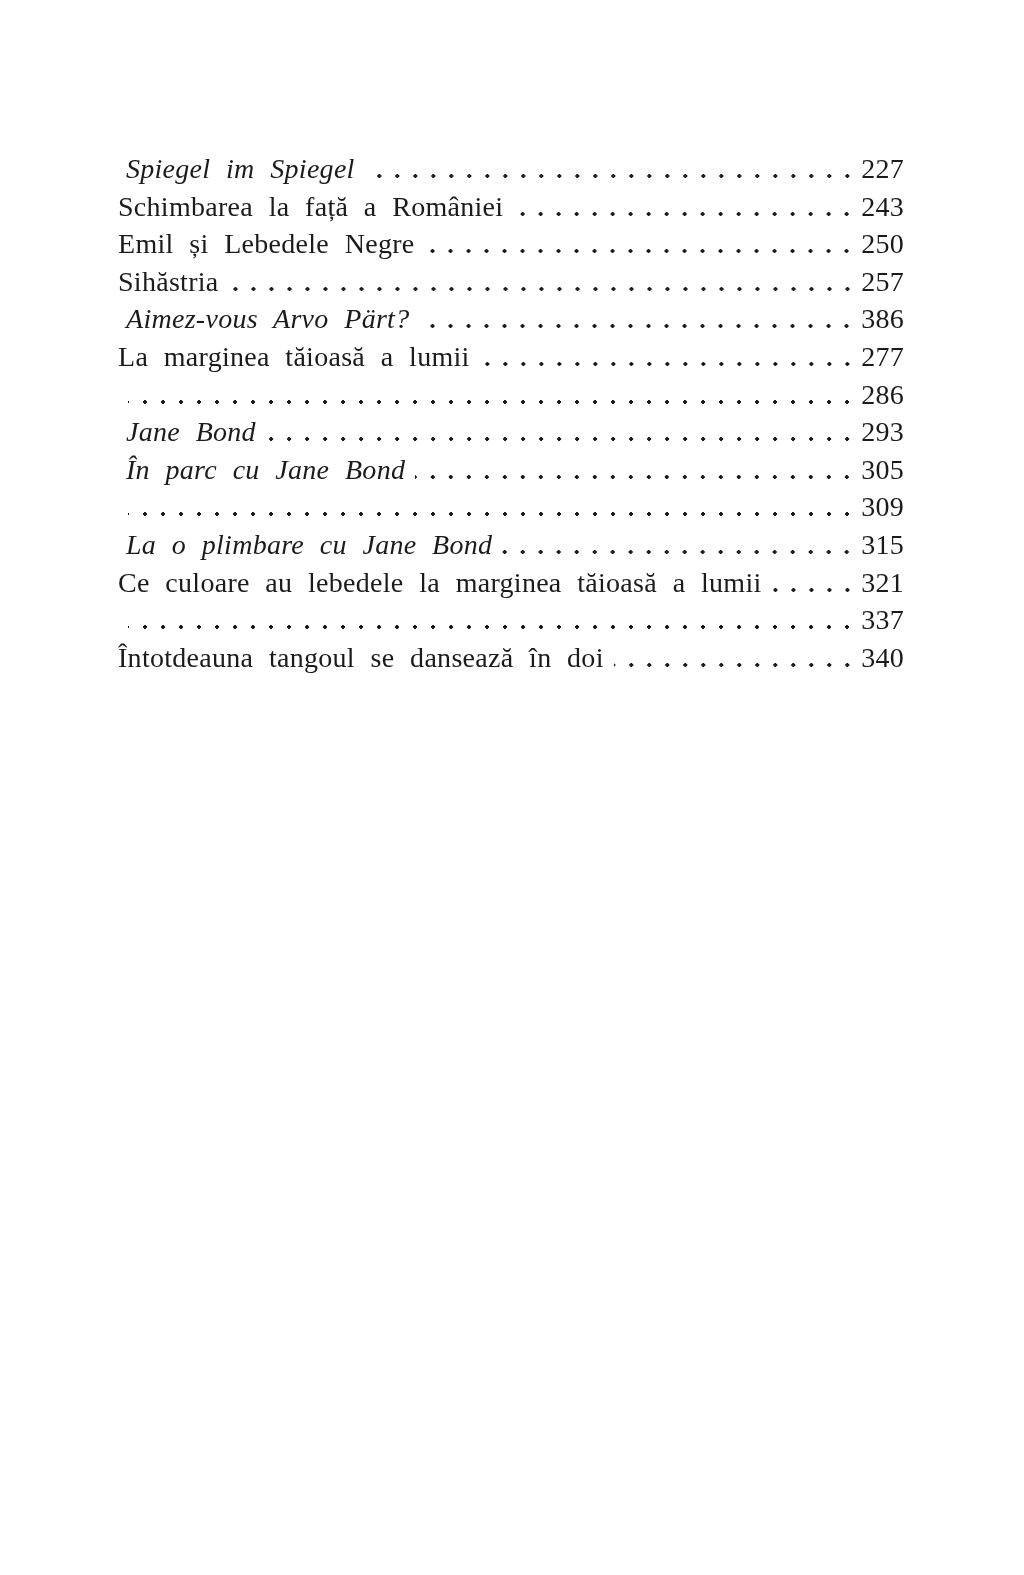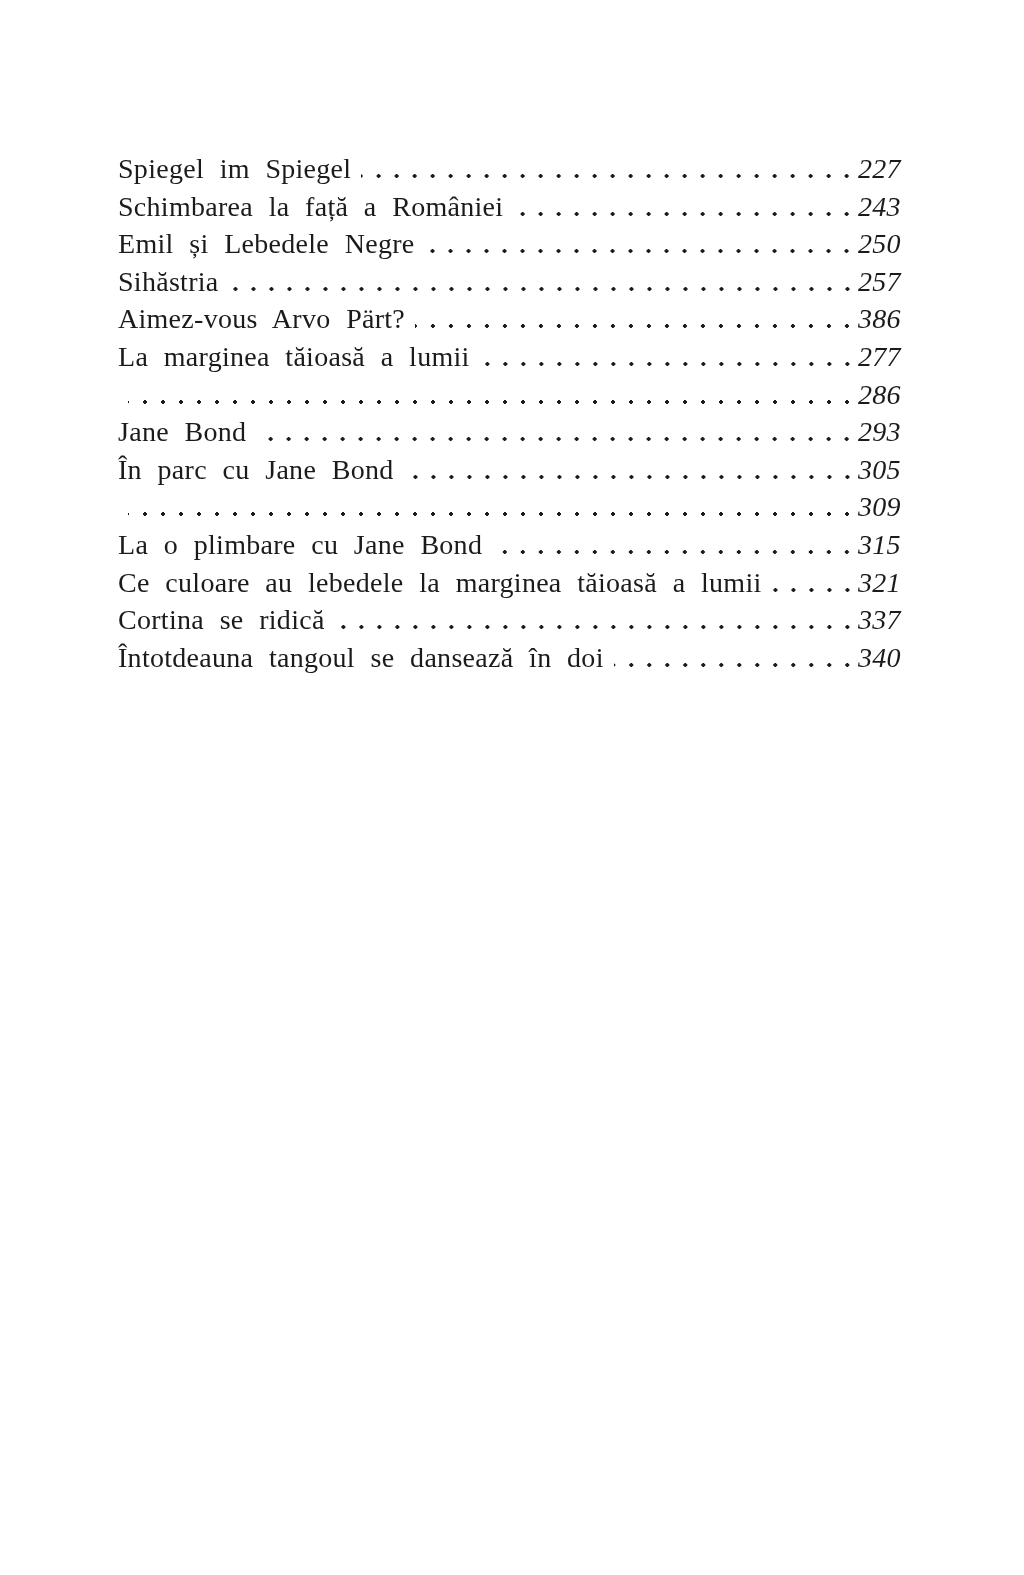--- a/index.html
+++ b/index.html
@@ -41,39 +41,41 @@
     white-space: nowrap;
   }
 
   .toc-title {
     flex: 0 0 auto;
     word-spacing: 0.30em;
     letter-spacing: 0.01em;
   }
 
   .toc-title.italic {
+    font-style: italic;
+    margin-left: 8px;
   }
 
   
   .toc-leader {
     flex: 1 1 auto;
     height: 4px;
     margin: 0 2px 0 10px;
     background-image: radial-gradient(circle, #1b1b1b 1.6px, rgba(0,0,0,0) 1.9px);
     background-size: 18px 4px;
     background-position: right bottom;
     background-repeat: repeat-x;
     min-width: 14px;
   }
 
   .toc-page {
     flex: 0 0 auto;
+    text-align: right;
     min-width: 46px;
     letter-spacing: 0.01em;
-    font-style: italic;
   }
 </style>
 </head>
 <body style="background: rgb(255, 255, 255); color: rgb(27, 27, 27);">
 
 <div class="page">
   <div class="toc">
 
       <div class="toc-row">
         <span class="toc-title italic">Spiegel im Spiegel</span>
@@ -141,21 +143,20 @@
         <span class="toc-page">315</span>
       </div>
 
       <div class="toc-row">
         <span class="toc-title">Ce culoare au lebedele la marginea tăioasă a lumii</span>
         <span class="toc-leader"></span>
         <span class="toc-page">321</span>
       </div>
 
       <div class="toc-row">
-        <span class="toc-title italic">Cortina se ridică</span>
         <span class="toc-leader"></span>
         <span class="toc-page">337</span>
       </div>
 
       <div class="toc-row">
         <span class="toc-title">Întotdeauna tangoul se dansează în doi</span>
         <span class="toc-leader"></span>
         <span class="toc-page">340</span>
       </div>
     </div>

